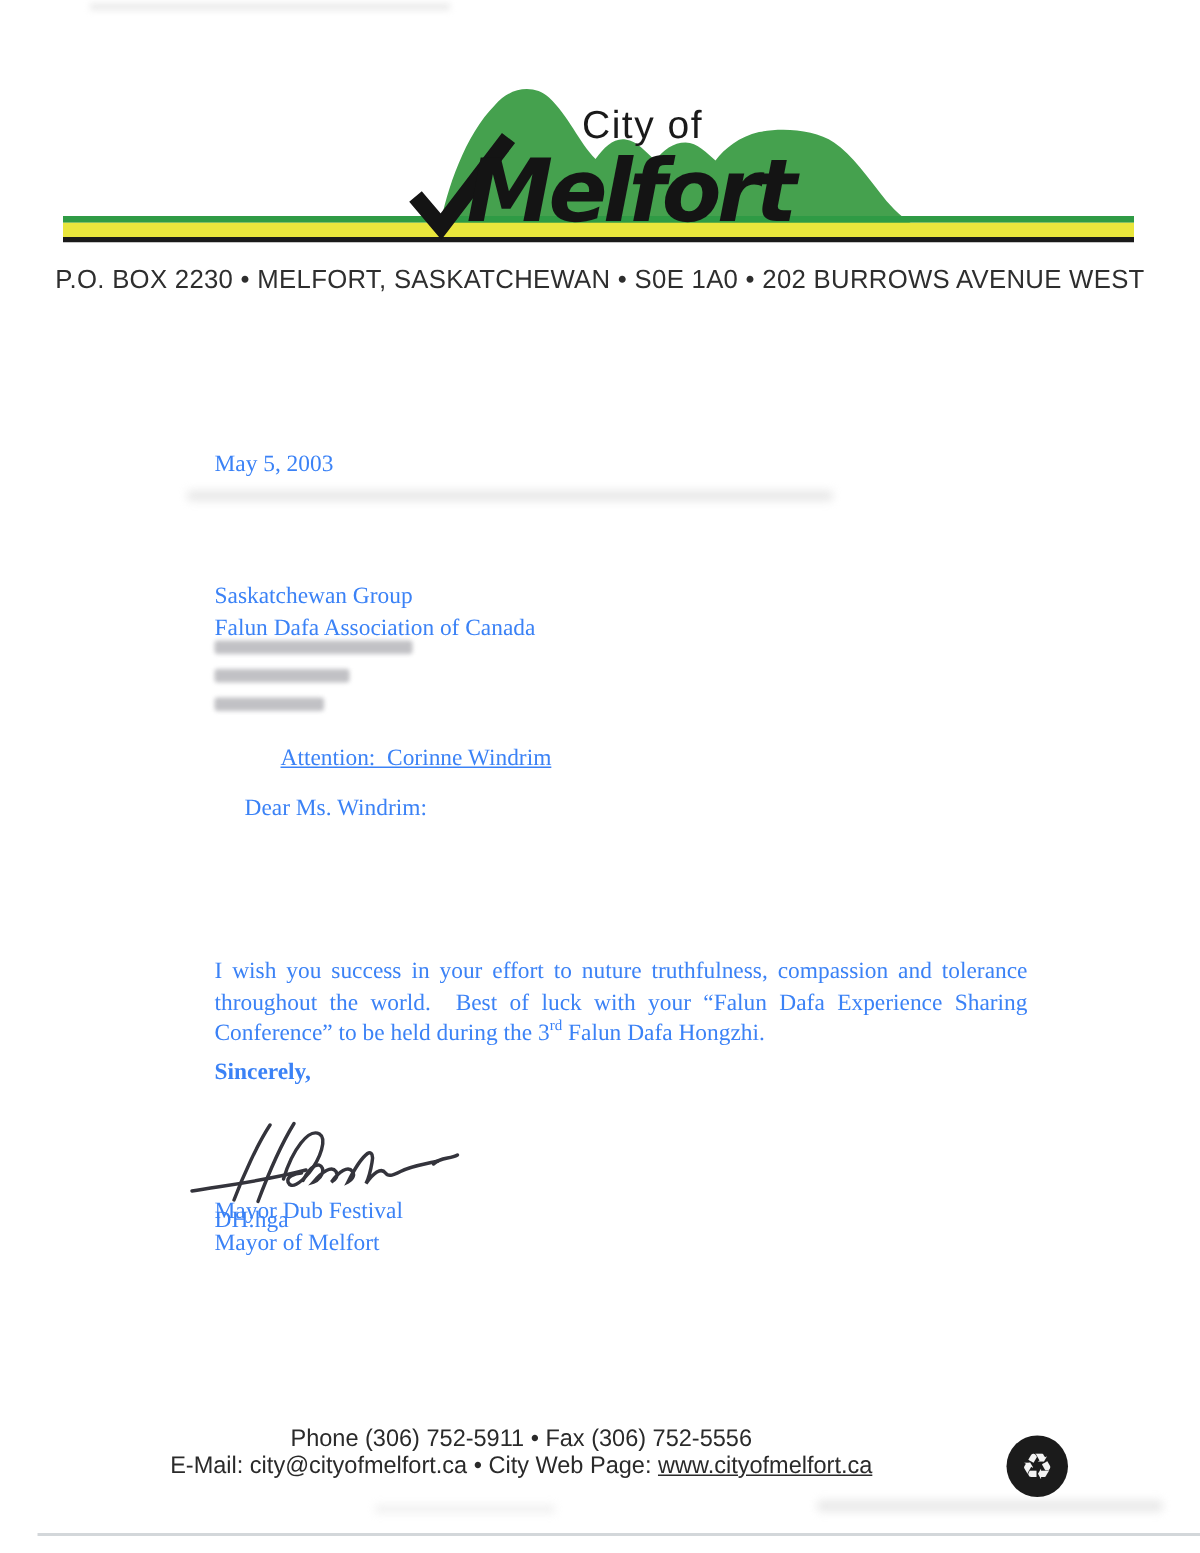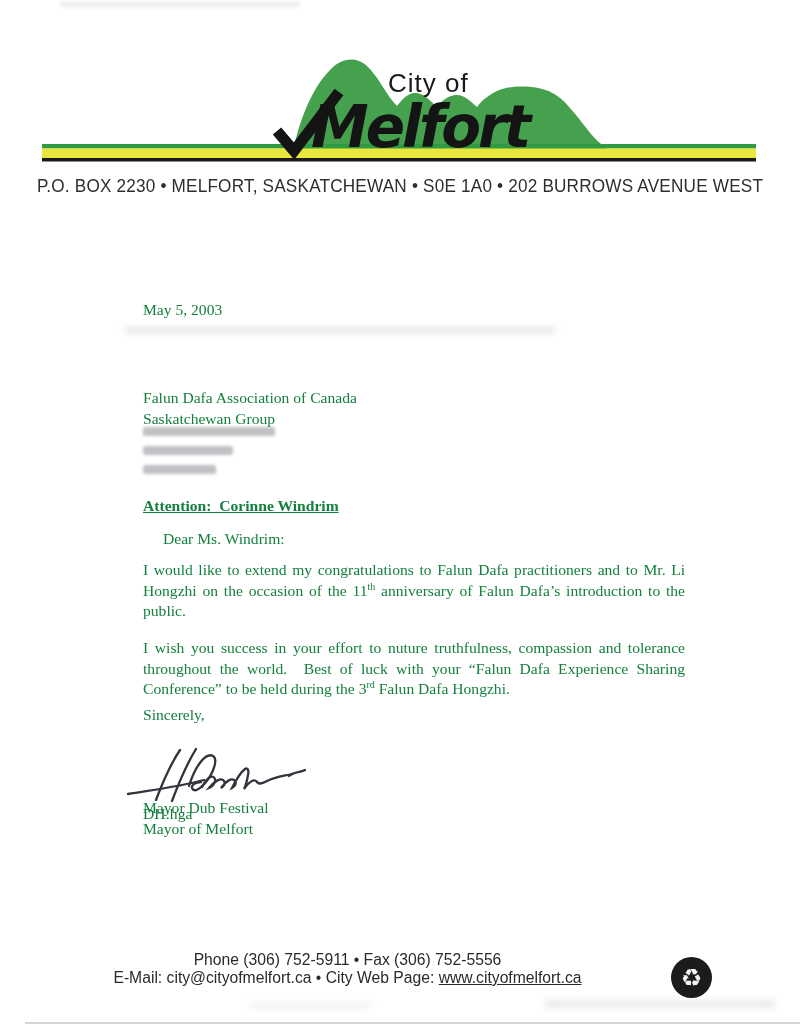--- a/index.html
+++ b/index.html
@@ -15,33 +15,34 @@
   .logo-svg{position:absolute;left:40px;top:55px;}
   .address-strip{
     position:absolute;left:0;top:176px;width:800px;
     text-align:center;
     font-family:"Liberation Sans", sans-serif;
     font-size:17.5px;letter-spacing:.2px;color:#2e2e2e;
     transform:scaleX(.98);
   }
   
   .abs{position:absolute;left:143px;}
-  .serif{font-size:15.6px;line-height:20.5px;color:#15803d;}
+  .serif{font-size:15.6px;line-height:20.5px;color:#3b82f6;}
   .date{top:300px;}
   .recipient{top:388px;}
   .attention{
-    top:496px;font-weight:bold;text-decoration:underline;
+    top:496px;font-weight:normal;text-decoration:underline;
     white-space:pre-wrap;
+    margin-left:44px;
   }
   .salutation{top:529px;margin-left:20px;}
   .para{width:542px;text-align:justify;white-space:pre-wrap;margin:0;}
   .para sup{font-size:10px;line-height:0;}
   .p1{top:560px;}
   .p2{top:638px;}
-  .closing{top:705px;}
+  .closing{top:705px;font-weight:bold;}
   .signature{position:absolute;left:126px;top:744px;}
   .sig-block{top:798px;}
   .initials{top:804px;}
   
   .redact{
     position:absolute;left:143px;height:9px;border-radius:2px;
     background:#8f8f96;filter:blur(1.5px);opacity:.55;
   }
   .redact-1{top:427px;width:132px;}
   .redact-2{top:446px;width:90px;}
@@ -106,33 +107,32 @@
 
   <div class="smudge smudge-top"></div>
   <div class="smudge smudge-date"></div>
   <div class="smudge smudge-b1"></div>
   <div class="smudge smudge-b2"></div>
   <div class="smudge edge-line"></div>
 
   <div class="abs serif date">May 5, 2003</div>
 
   <div class="abs serif recipient">
+    <div>Saskatchewan Group</div>
     <div>Falun Dafa Association of Canada</div>
-    <div>Saskatchewan Group</div>
   </div>
 
   <div class="redact redact-1"></div>
   <div class="redact redact-2"></div>
   <div class="redact redact-3"></div>
 
   <div class="abs serif attention">Attention:  Corinne Windrim</div>
 
   <div class="abs serif salutation">Dear Ms. Windrim:</div>
 
-  <p class="abs serif para p1"><span>I would like to extend my congratulations to Falun Dafa practitioners and to Mr. Li Hongzhi on the occasion of the 11</span><sup>th</sup><span> anniversary of Falun Dafa’s introduction to the public.</span></p>
 
   <p class="abs serif para p2"><span>I wish you success in your effort to nuture truthfulness, compassion and tolerance throughout the world.  Best of luck with your “Falun Dafa Experience Sharing Conference” to be held during the 3</span><sup>rd</sup><span> Falun Dafa Hongzhi.</span></p>
 
   <div class="abs serif closing">Sincerely,</div>
 
   <svg class="signature" width="185" height="62" viewBox="0 0 185 62">
     <g fill="none" stroke="#34343c" stroke-width="2.3" stroke-linecap="round">
       <path d="M2,50 C26,46 52,43 78,36"></path>
       <path d="M30,56 C36,40 46,18 54,6"></path>
       <path d="M46,57 C52,41 62,18 70,5"></path>

